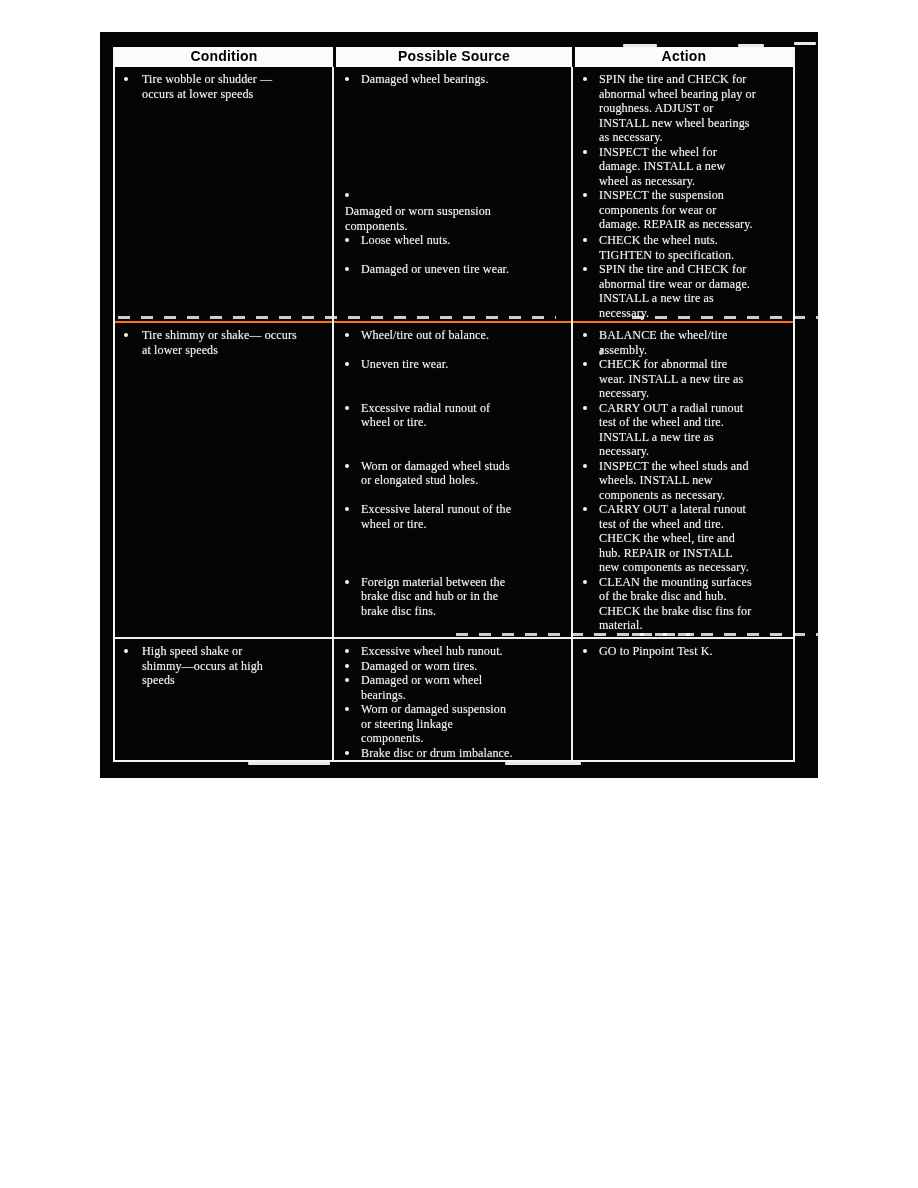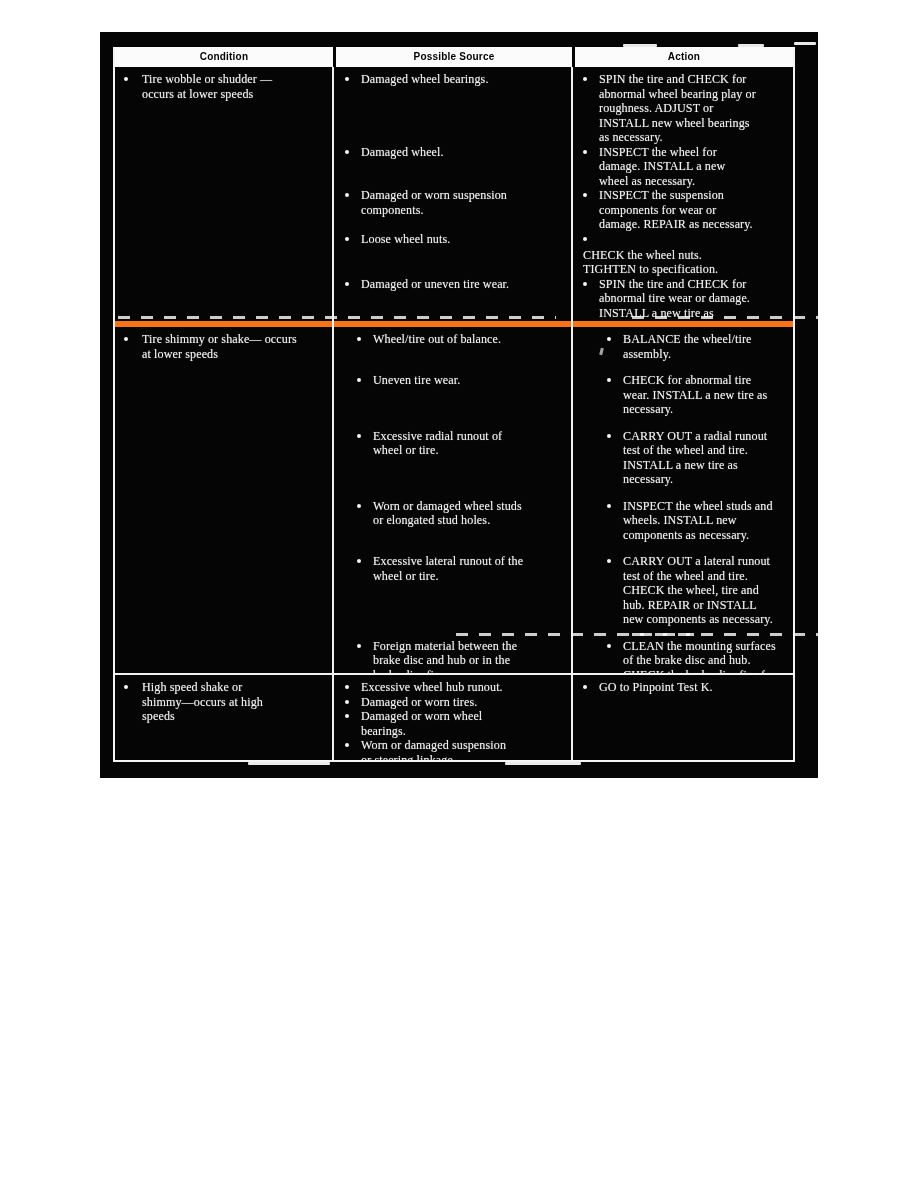--- a/index.html
+++ b/index.html
@@ -33,21 +33,21 @@
   .thead {
     display: grid;
     grid-template-columns: 218px 239px 221px;
     height: 20px;
   }
   .th {
     background: #fbfbfb;
     color: #000;
     font-family: "Liberation Sans", "DejaVu Sans", sans-serif;
     font-weight: bold;
-    font-size: 10px;
+    font-size: 14px;
     line-height: 19px;
     text-align: center;
     letter-spacing: .2px;
     overflow: hidden;
   }
   .th + .th { border-left: 3px solid #050505; }
 
   
   .tbody { position: relative; height: 693px; overflow: hidden; border-radius: 28px; }
   .vline {
@@ -59,21 +59,21 @@
 
   .row {
     display: grid;
     grid-template-columns: 218px 239px 221px;
     grid-auto-rows: auto;
     align-content: start;
     padding-top: 5px;
     overflow: hidden;
   }
   .row.r0 { height: 254px; }
-  .row.r1 { height: 352px; border-top: 6px solid #f97316; gap: 12px; }
+  .row.r1 { height: 316px; border-top: 2px solid #f97316; }
   .row.r2 { height: 123px; border-top: 2px solid #f0f0f0; }
 
   .cell {
     display: flex;
     align-items: flex-start;
     color: #f2f2f2;
     font-size: 12.1px;
     line-height: 14.5px;
     letter-spacing: .1px;
     text-shadow: 0 0 1px rgba(255,255,255,.45);
@@ -132,56 +132,50 @@
             <div class="cell act" style="grid-area: 1 / 3;">
               <span class="gut">
                 <span class="dot"></span>
               </span>
               <span class="txt">SPIN the tire and CHECK for
 abnormal wheel bearing play or
 roughness. ADJUST or
 INSTALL new wheel bearings
 as necessary.</span>
             </div>
-            <div class="cell src" style="grid-area: 2 / 2;">
-              <span class="gut">
-                <span class="dot"></span>
-              </span>
-              <span class="txt">Damaged wheel.</span>
-            </div>
             <div class="cell act" style="grid-area: 2 / 3;">
               <span class="gut">
                 <span class="dot"></span>
               </span>
               <span class="txt">INSPECT the wheel for
 damage. INSTALL a new
 wheel as necessary.</span>
             </div>
-            <div class="cell src" style="grid-area: 3 / 2;">
+            <div class="cell src" style="grid-area: 3 / 2; flex-direction: column;">
               <span class="gut">
                 <span class="dot"></span>
               </span>
               <span class="txt">Damaged or worn suspension
 components.</span>
             </div>
             <div class="cell act" style="grid-area: 3 / 3;">
               <span class="gut">
                 <span class="dot"></span>
               </span>
               <span class="txt">INSPECT the suspension
 components for wear or
 damage. REPAIR as necessary.</span>
             </div>
             <div class="cell src" style="grid-area: 4 / 2;">
               <span class="gut">
                 <span class="dot"></span>
               </span>
               <span class="txt">Loose wheel nuts.</span>
             </div>
-            <div class="cell act" style="grid-area: 4 / 3; flex-direction: column;">
+            <div class="cell act" style="grid-area: 4 / 3;">
               <span class="gut">
                 <span class="dot"></span>
               </span>
               <span class="txt">CHECK the wheel nuts.
 TIGHTEN to specification.</span>
             </div>
             <div class="cell src" style="grid-area: 5 / 2;">
               <span class="gut">
                 <span class="dot"></span>
               </span>

